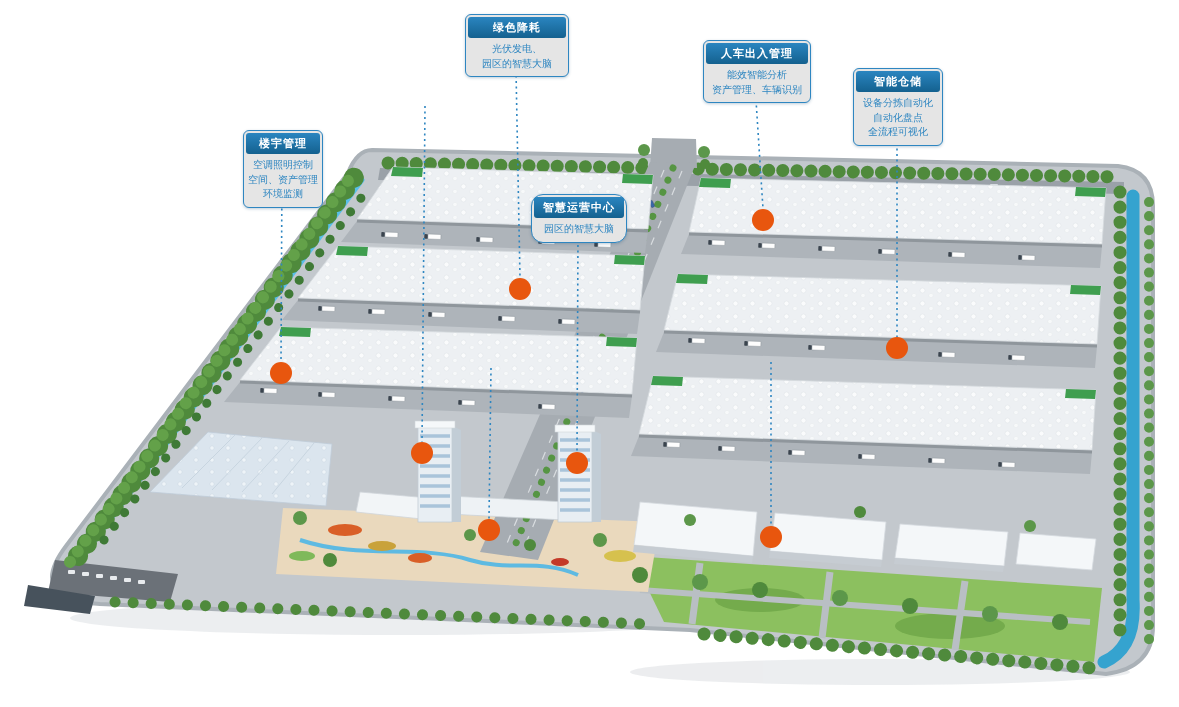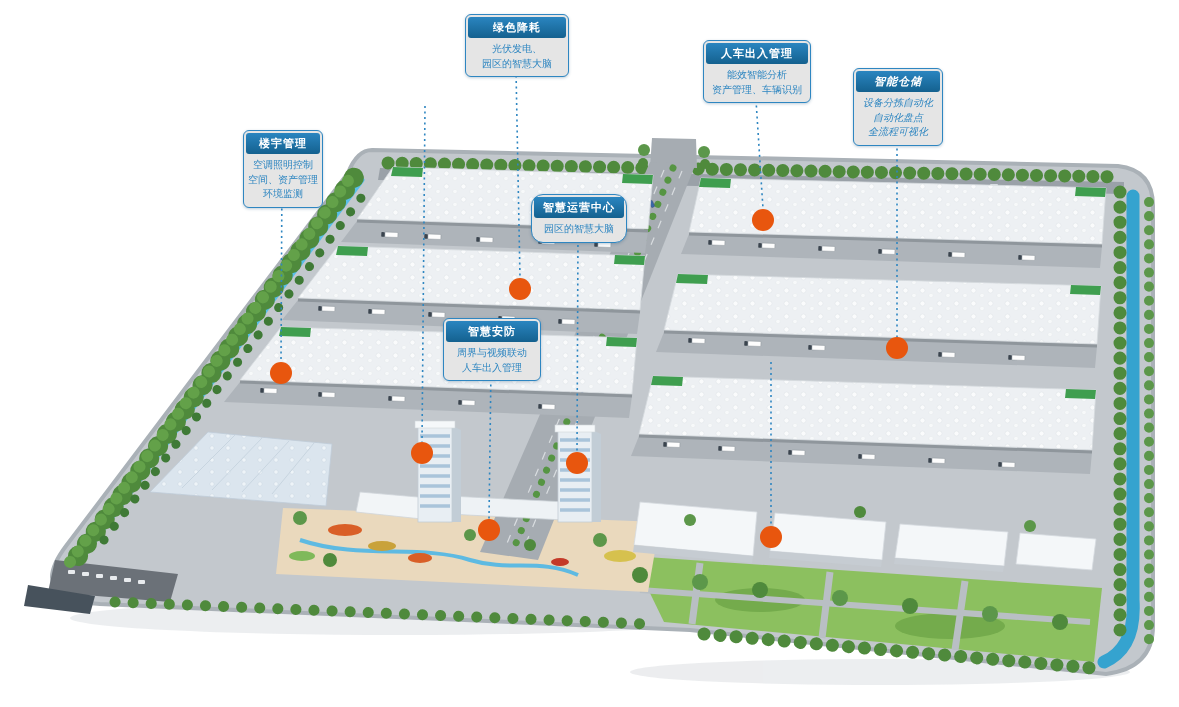--- a/index.html
+++ b/index.html
@@ -302,31 +302,24 @@
 </div>
 
 <div class="callout" style="left:703px;top:40px;width:106px;">
   <div class="bar">人车出入管理</div>
   <div class="body">
     <div>能效智能分析</div>
     <div>资产管理、车辆识别</div>
   </div>
 </div>
 
-<div class="callout" style="left:853px;top:68px;width:88px;font-style:italic;">
+<div class="callout" style="left:853px;top:68px;width:88px;">
   <div class="bar">智能仓储</div>
   <div class="body">
     <div>设备分拣自动化</div>
     <div>自动化盘点</div>
     <div>全流程可视化</div>
   </div>
 </div>
 
-<div class="callout" style="left:443px;top:318px;width:96px;">
-  <div class="bar">智慧安防</div>
-  <div class="body">
-    <div>周界与视频联动</div>
-    <div>人车出入管理</div>
-  </div>
-</div>
 
 
 </div>
 
 </body></html>

